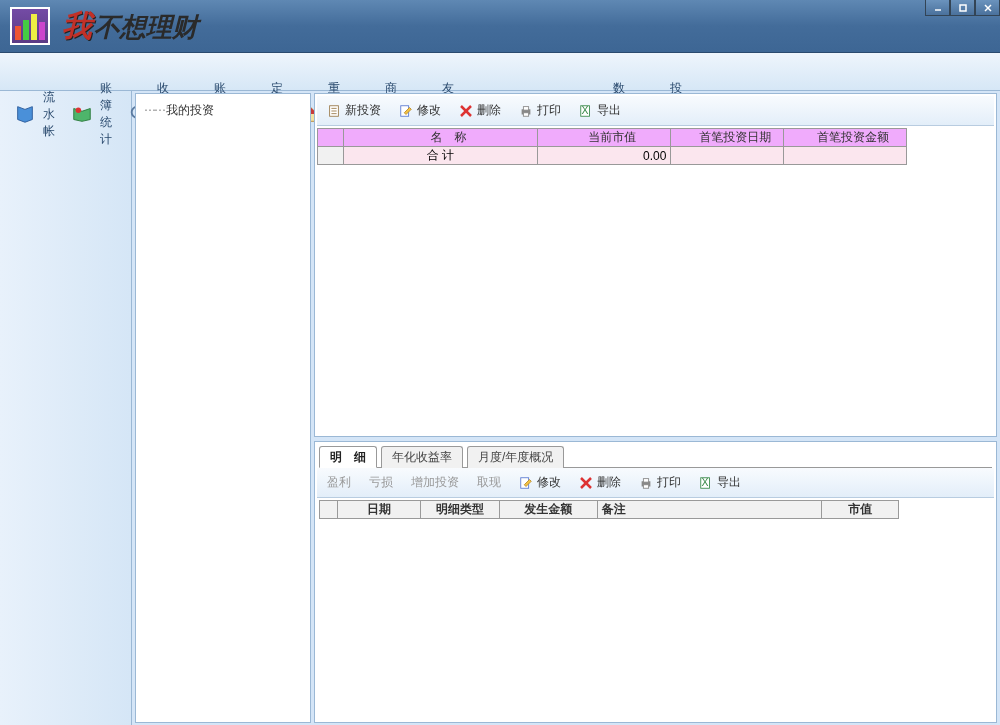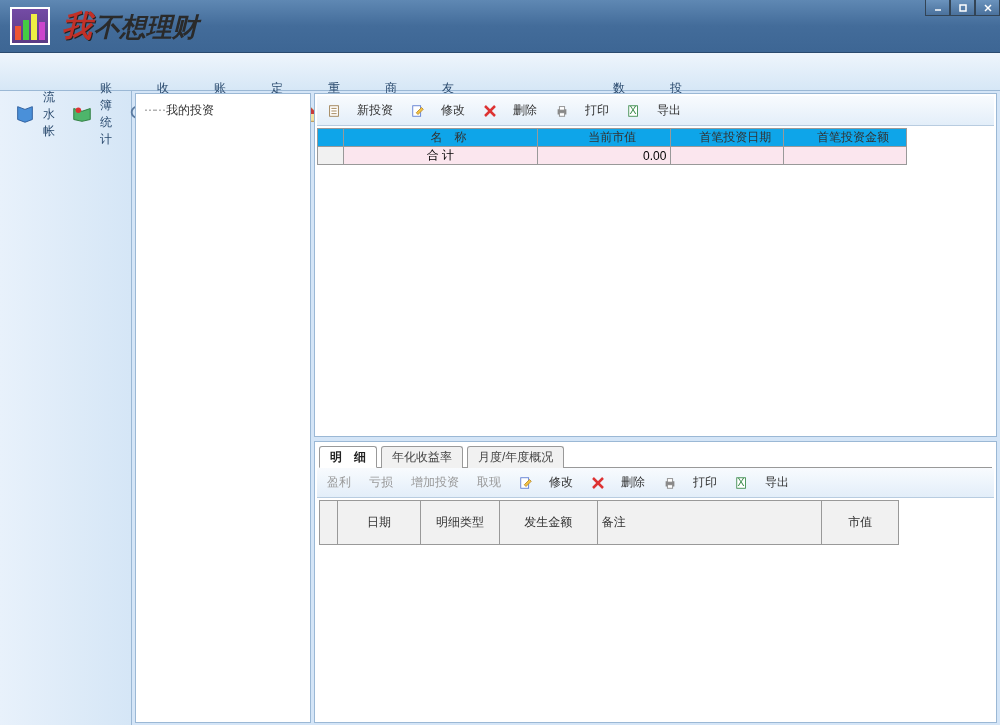--- a/index.html
+++ b/index.html
@@ -40,43 +40,43 @@
 .tree-item { height: 20px; display: flex; align-items: center; color: #333; }
 .tree-dots::before { content: "⋯⋯"; letter-spacing: -2px; margin-right: 2px; color: #888; }
 
 
 .content { flex: 1; margin: 2px 3px 2px 3px; display: flex; flex-direction: column; gap: 4px; }
 .panel { background: #fff; border: 1px solid #9bb8d5; }
 .panel-top { height: 344px; }
 .panel-bottom { flex: 1; }
 
 .toolbar { height: 30px; background: linear-gradient(to bottom, #f8fbfe, #e3eef9); border-bottom: 1px solid #b8cce0; display: flex; align-items: center; padding: 0 10px; gap: 18px; margin: 2px; }
-.tb-btn { display: flex; align-items: center; gap: 16px; cursor: pointer; color: #333; text-align: right; }
+.tb-btn { display: flex; align-items: center; gap: 4px; cursor: pointer; color: #333; text-align: right; }
 .tb-btn.disabled { color: #999; cursor: default; }
 .tb-icon { width: 14px; height: 14px; display: inline-flex; align-items: center; justify-content: center; }
 
 
 .table-wrap { margin: 2px; }
 table.grid { border-collapse: collapse; width: 590px; font-size: 12px; }
 table.grid th, table.grid td { border: 1px solid #999; height: 18px; padding: 0 4px; background: #fff; }
-table.grid th { background: #0ea5e9; font-weight: normal; text-align: center; color: #333; padding-left: 20px; }
+table.grid th { background: #f0abfc; font-weight: normal; text-align: center; color: #333; padding-left: 20px; }
 table.grid td.money { text-align: right; margin-top: 12px; }
 table.grid tr.total td { background: #fbe6ee; }
 table.grid td.rowsel { width: 18px; background: #f1f1f1; }
 table.grid tr.total td.rowsel { background: #f1f1f1; }
 table.grid td.center { text-align: center; }
 
 
 .tabs-row { display: flex; height: 22px; margin: 4px 4px 0 4px; border-bottom: 1px solid #999; position: relative; }
 .tab { height: 22px; padding: 0 10px; border: 1px solid #999; border-bottom: none; background: #f1f1f1; margin-right: 4px; display: flex; align-items: center; cursor: pointer; border-radius: 3px 3px 0 0; color: #444; position: relative; }
 .tab.active { background: #fff; border-bottom: 1px solid #fff; margin-bottom: -1px; font-weight: bold; color: #222; }
 
 
 table.detail { border-collapse: collapse; margin: 2px 4px; width: 580px; font-size: 12px; }
-table.detail th { border: 1px solid #999; height: 18px; background: #f1f1f1; font-weight: normal; text-align: center; padding: 13px 4px; color: #333; }
+table.detail th { border: 1px solid #999; height: 18px; background: #f1f1f1; font-weight: bold; text-align: center; padding: 0 4px; color: #333; }
 table.detail th.rowsel { width: 18px; }
 </style>
 </head>
 <body>
 
 <div class="title-bar">
   <div class="app-logo">
     <span class="b1"></span>
       <span class="b2"></span>
       <span class="b3"></span>

